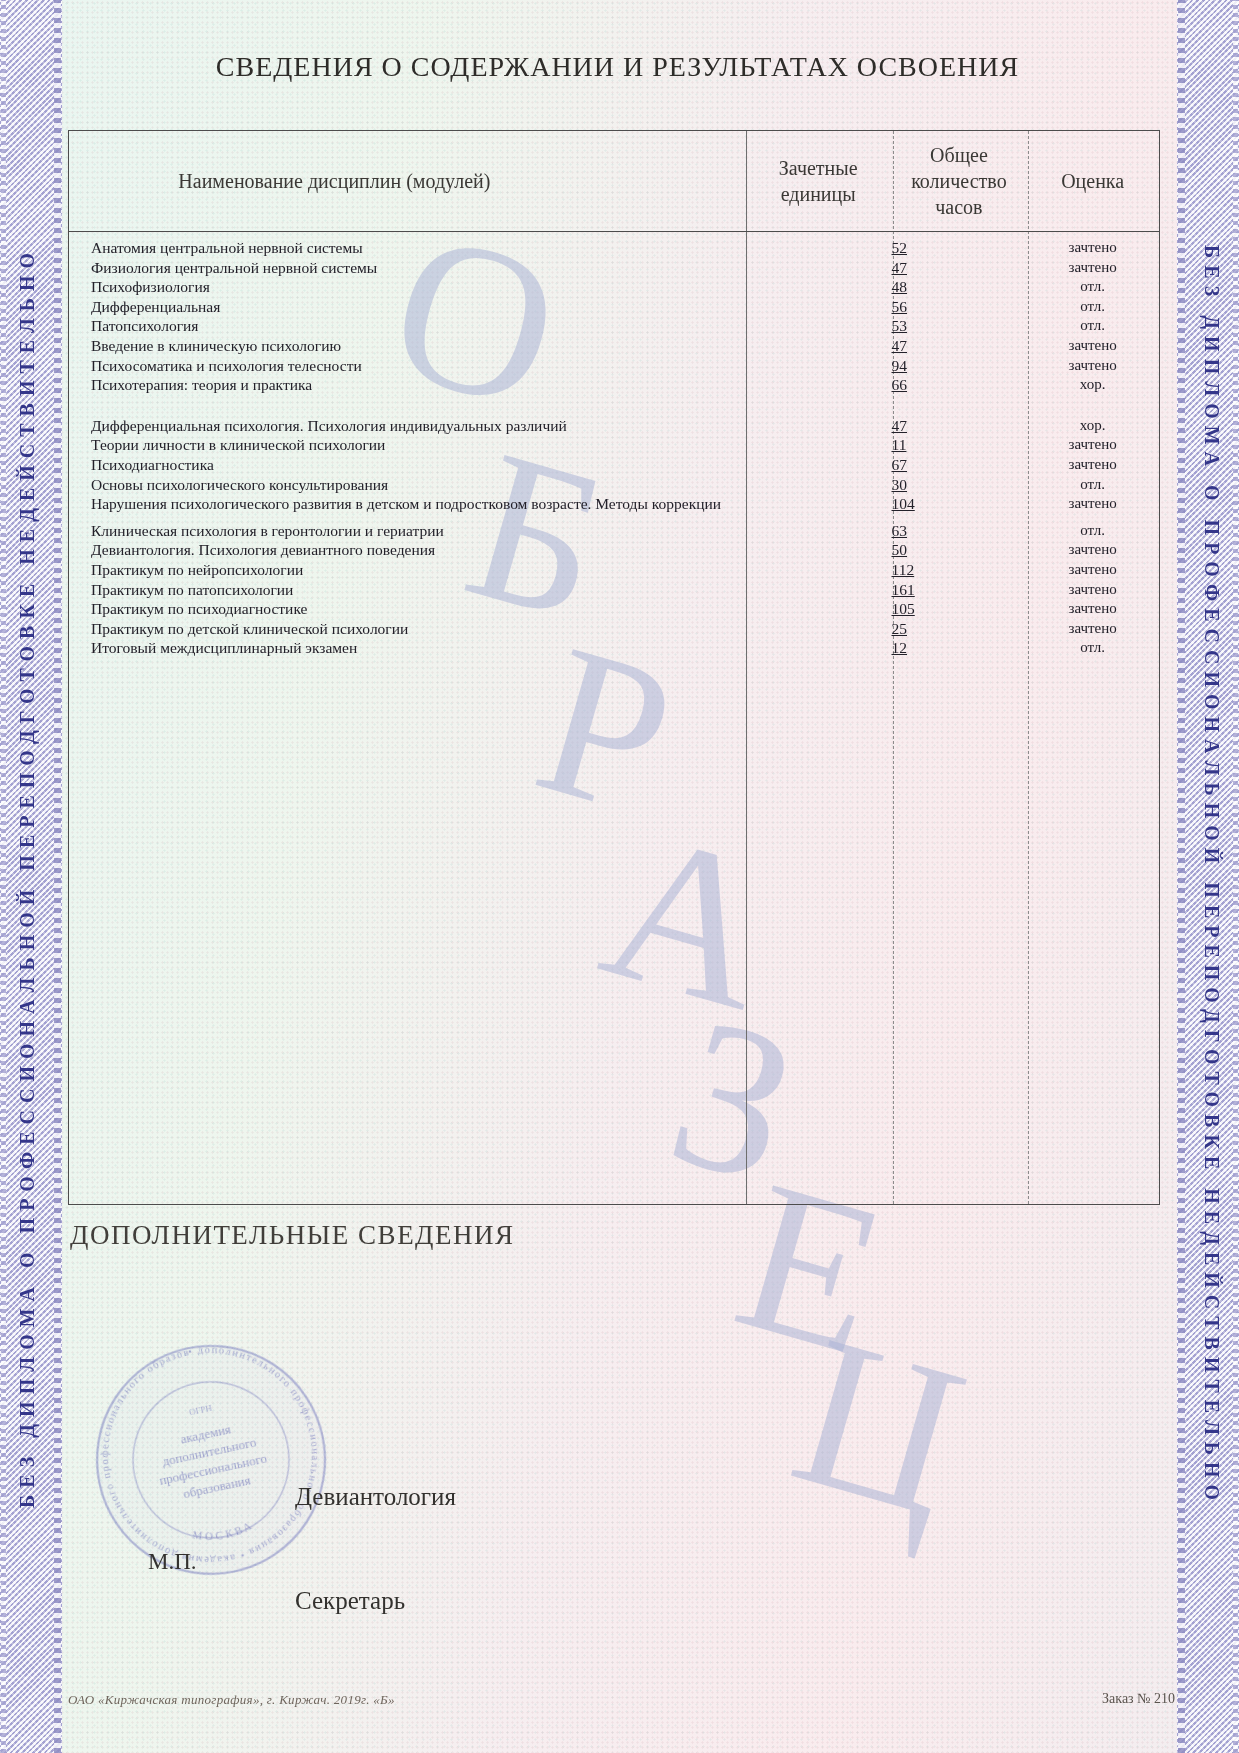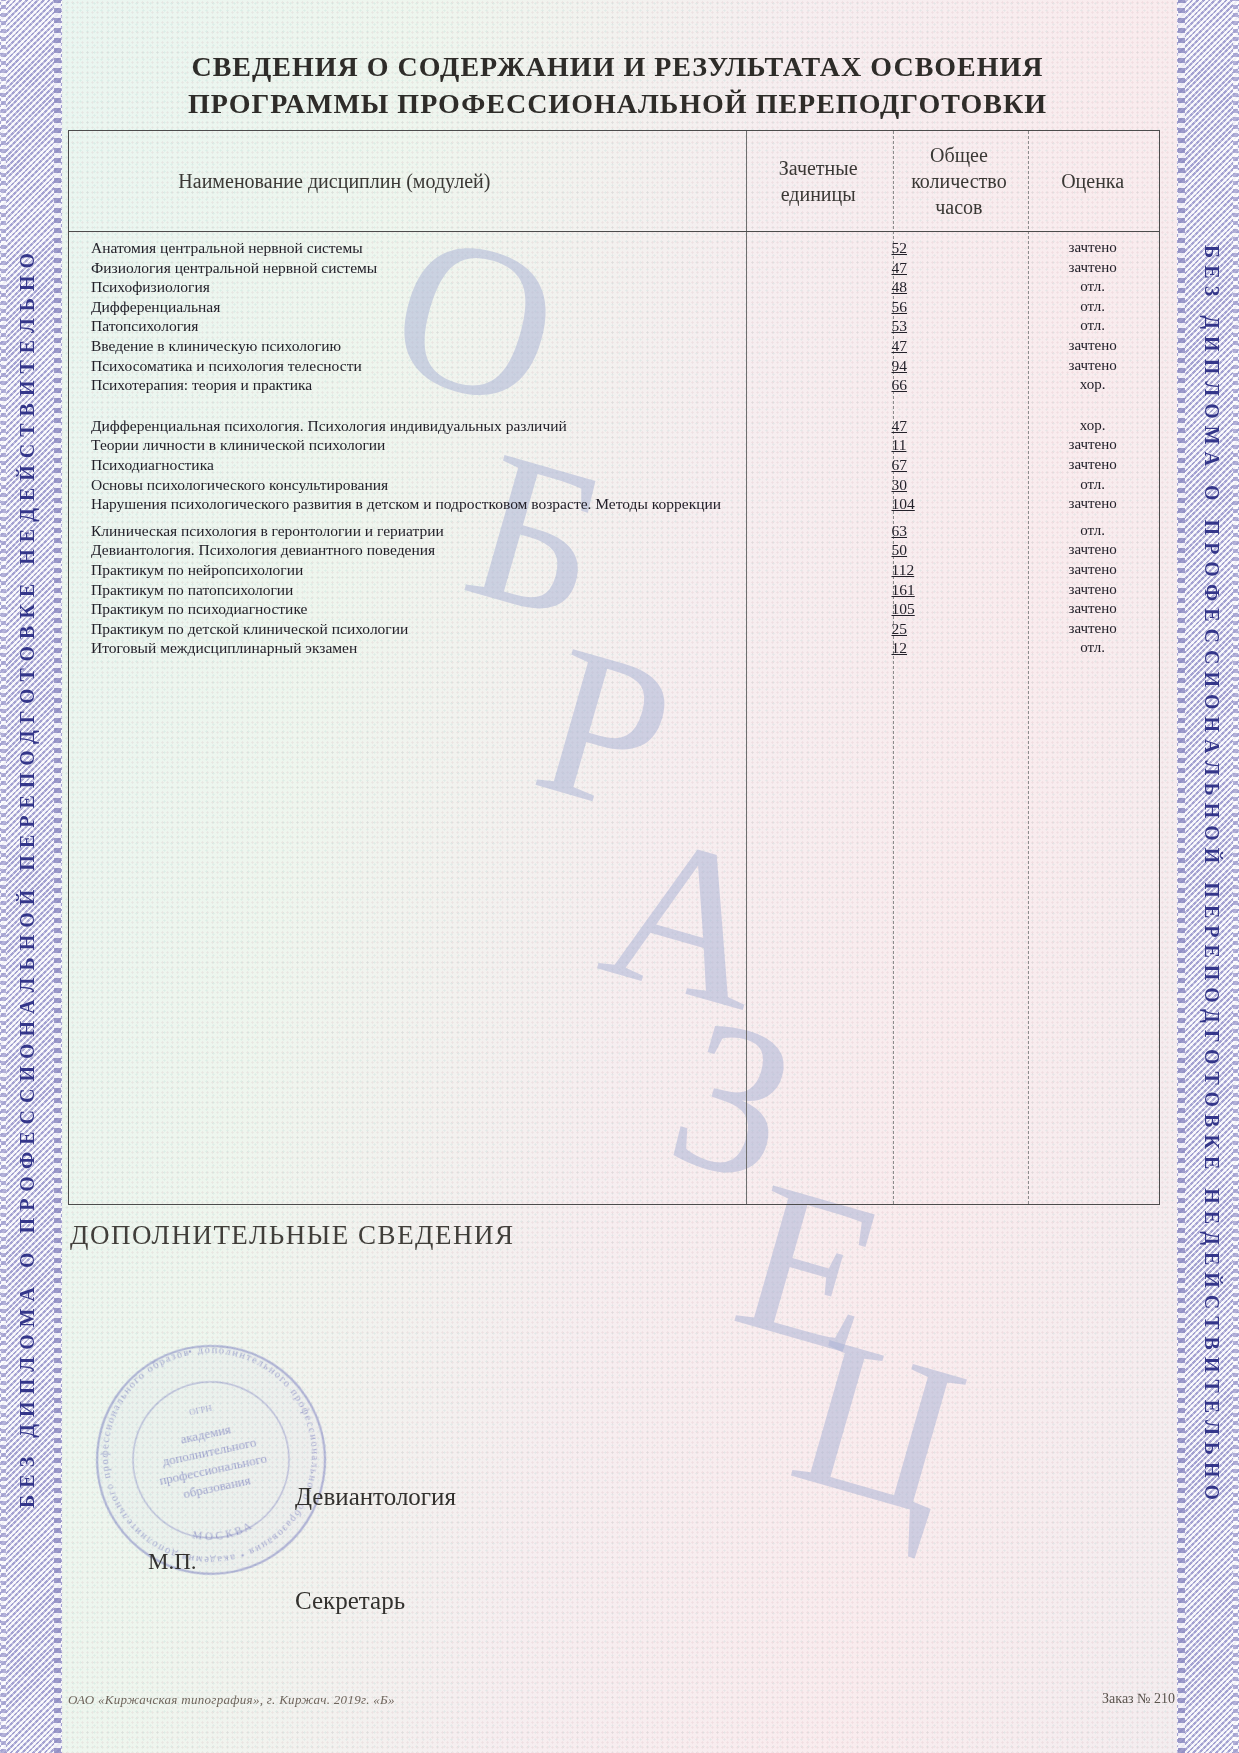--- a/index.html
+++ b/index.html
@@ -49,21 +49,21 @@
   
   .watermark{position:absolute;inset:0;z-index:1;pointer-events:none;}
   .wm-letter{
     position:absolute;font-size:215px;line-height:1;color:rgba(168,178,212,0.52);
     font-family:"Liberation Serif",serif;transform:rotate(16deg);font-weight:normal;
   }
   
   .title{
     position:absolute;left:80px;width:1075px;top:48px;z-index:2;
     text-align:center;color:#2e2c29;font-size:28px;letter-spacing:1px;line-height:37px;
-    font-weight:700;
+    font-weight:400;
   }
   
   .doc-table{
     position:absolute;left:68px;top:130px;width:1092px;height:1075px;z-index:2;
     border:1.6px solid #4c4c4c;box-sizing:border-box;
   }
   .vdiv{position:absolute;top:0;bottom:0;width:0;}
   .vdiv.d1{left:677px;border-left:1px solid #6e6e6e;}
   .vdiv.d2{left:824px;border-left:1px dashed #8c8c8c;}
   .vdiv.d3{left:959px;border-left:1px dashed #8c8c8c;}
@@ -122,21 +122,20 @@
       <span class="wm-letter" style="left: 476px; top: 428px;">Б</span>
       <span class="wm-letter" style="left: 546px; top: 622px;">Р</span>
       <span class="wm-letter" style="left: 612px; top: 812px;">А</span>
       <span class="wm-letter" style="left: 680px; top: 992px;">З</span>
       <span class="wm-letter" style="left: 746px; top: 1160px;">Е</span>
       <span class="wm-letter" style="left: 802px; top: 1318px;">Ц</span>
     </div>
 
   <div class="title">
     <div>СВЕДЕНИЯ О СОДЕРЖАНИИ И РЕЗУЛЬТАТАХ ОСВОЕНИЯ</div>
-    <div>ПРОГРАММЫ ПРОФЕССИОНАЛЬНОЙ ПЕРЕПОДГОТОВКИ</div>
   </div>
 
   <div class="doc-table">
     <div class="vdiv d1"></div>
     <div class="vdiv d2"></div>
     <div class="vdiv d3"></div>
     <div class="thead">
       <div class="th h-name">Наименование дисциплин (модулей)</div>
       <div class="th h-units">Зачетные единицы</div>
       <div class="th h-hours">Общее количество часов</div>

